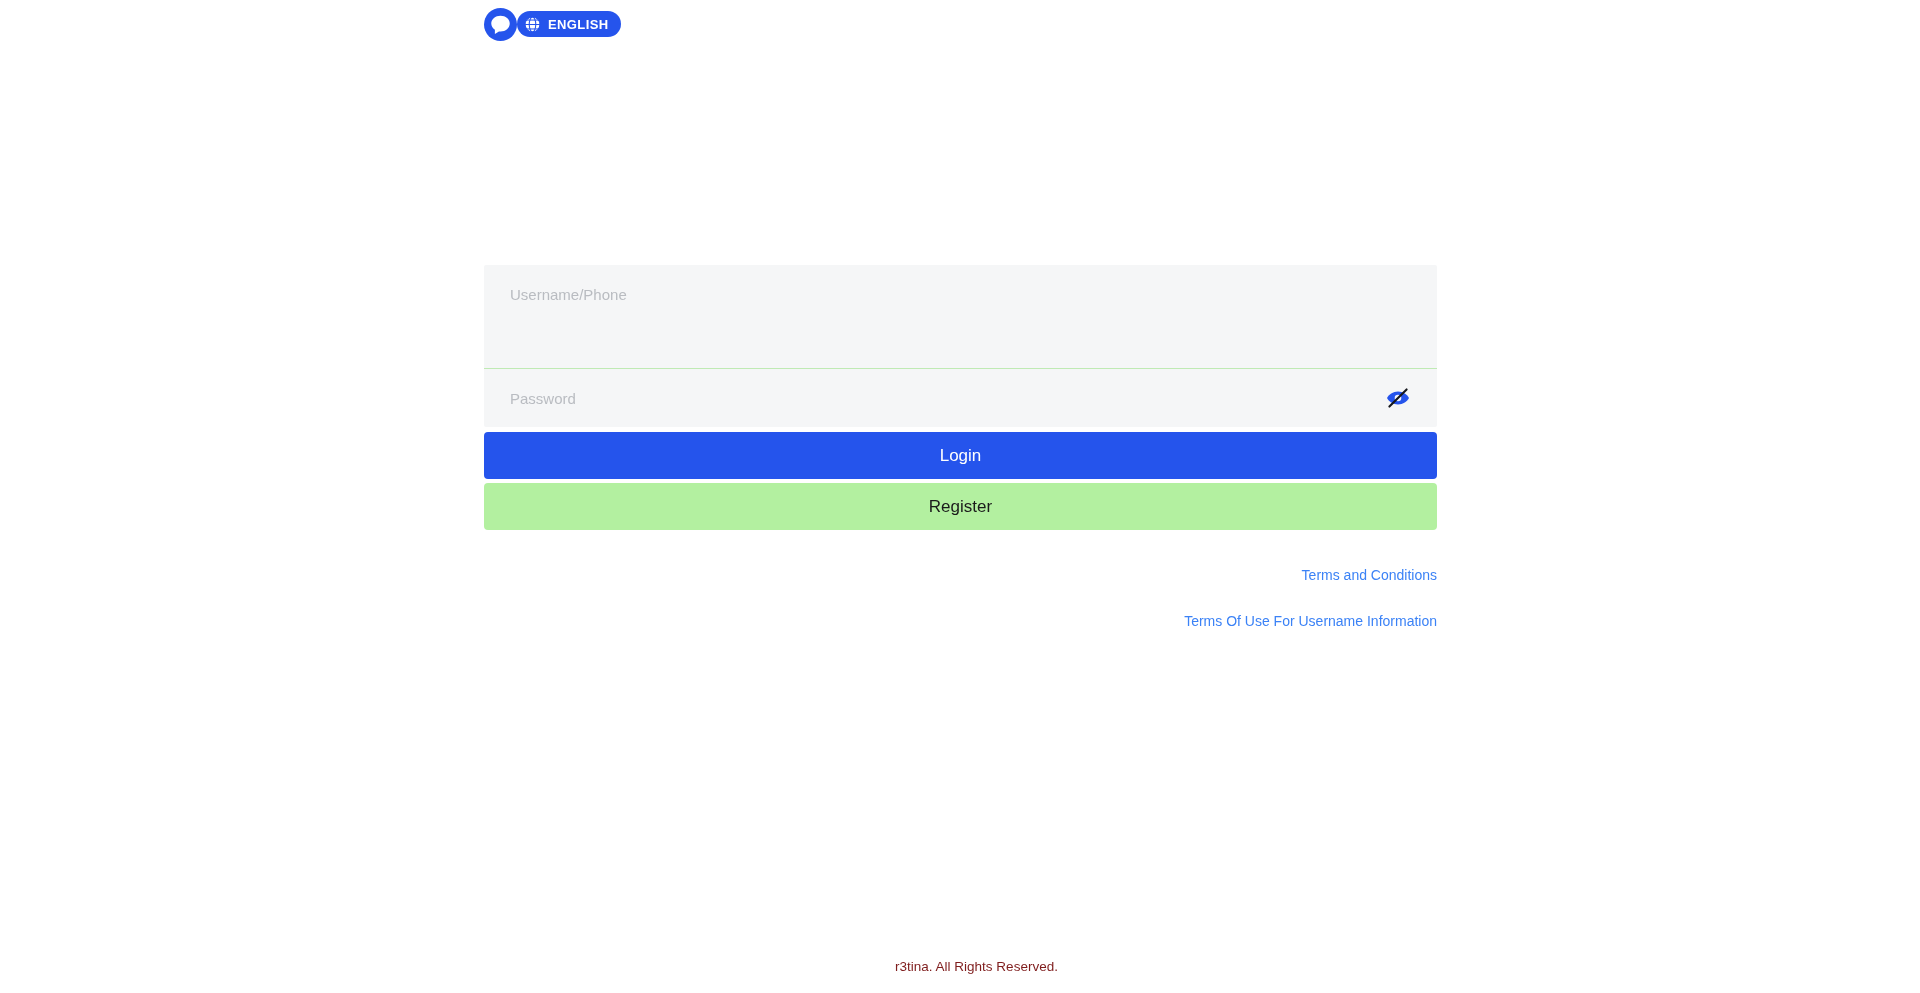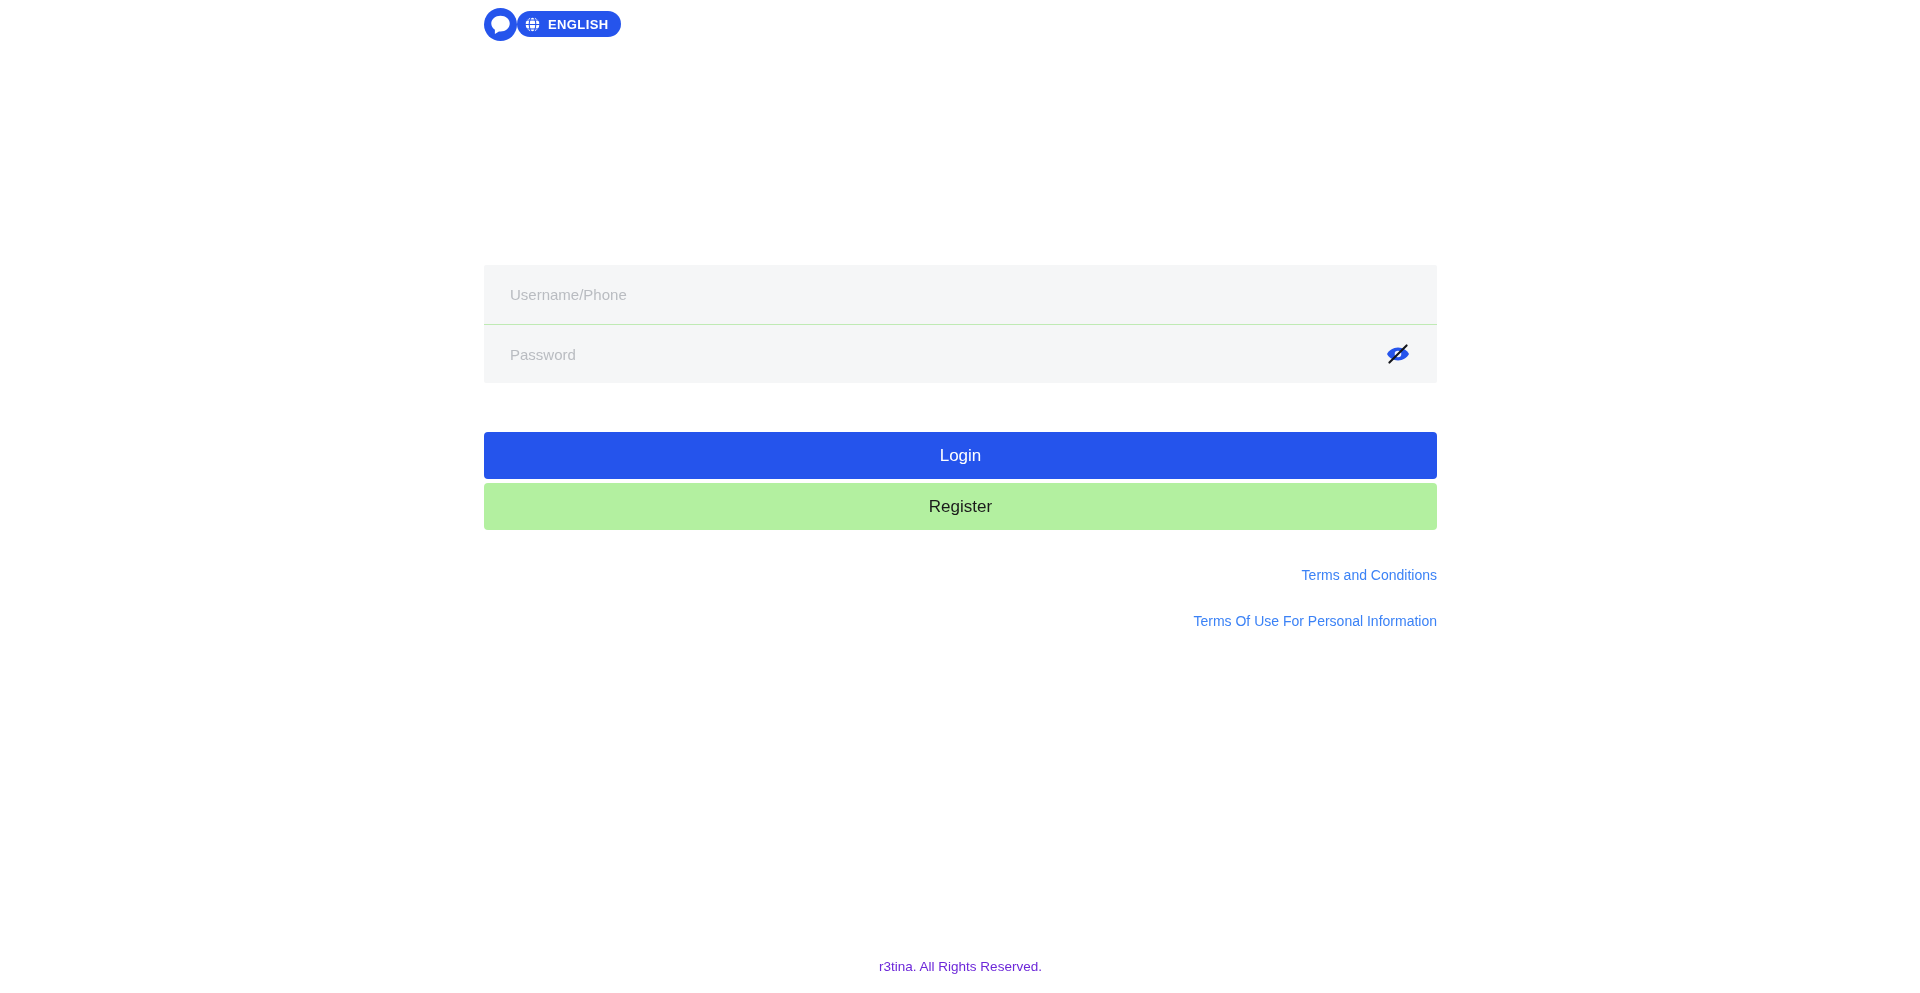--- a/index.html
+++ b/index.html
@@ -88,20 +88,21 @@
   .input-row {
     position: relative;
     display: flex;
     align-items: center;
     height: 59px;
     padding: 0 26px;
   }
 
   .input-row + .input-row {
     border-top: 1px solid #bfeab4;
+    margin-top: 44px;
   }
 
   .text-input {
     flex: 1 1 auto;
     height: 100%;
     border: none;
     outline: none;
     background: transparent;
     font-family: "Liberation Sans", sans-serif;
     font-size: 15px;
@@ -170,26 +171,26 @@
     cursor: pointer;
     line-height: 1;
   }
 
   .link-terms      { top: 568px; }
   .link-personal   { top: 614px; }
 
   
   .footer {
     position: absolute;
-    left: 0;
+    left: 16px;
     top: 960px;
     width: 953px;
     text-align: center;
     font-size: 13.5px;
-    color: #6d28d9;
+    color: #7f1d1d;
     line-height: 1;
   }
 </style>
 </head>
 <body>
 
 <div class="page">
   <div class="column">
 
     <div class="header">
@@ -233,18 +234,18 @@
       </div>
 
     </div>
 
     <button class="btn btn-login">Login</button>
 
     <button class="btn btn-register">Register</button>
 
     <a class="link link-terms" href="#">Terms and Conditions</a>
 
-    <a class="link link-personal" href="#">Terms Of Use For Personal Information</a>
+    <a class="link link-personal" href="#">Terms Of Use For Username Information</a>
 
     <div class="footer">r3tina. All Rights Reserved.</div>
 
   </div>
 </div>
 
 </body></html>

